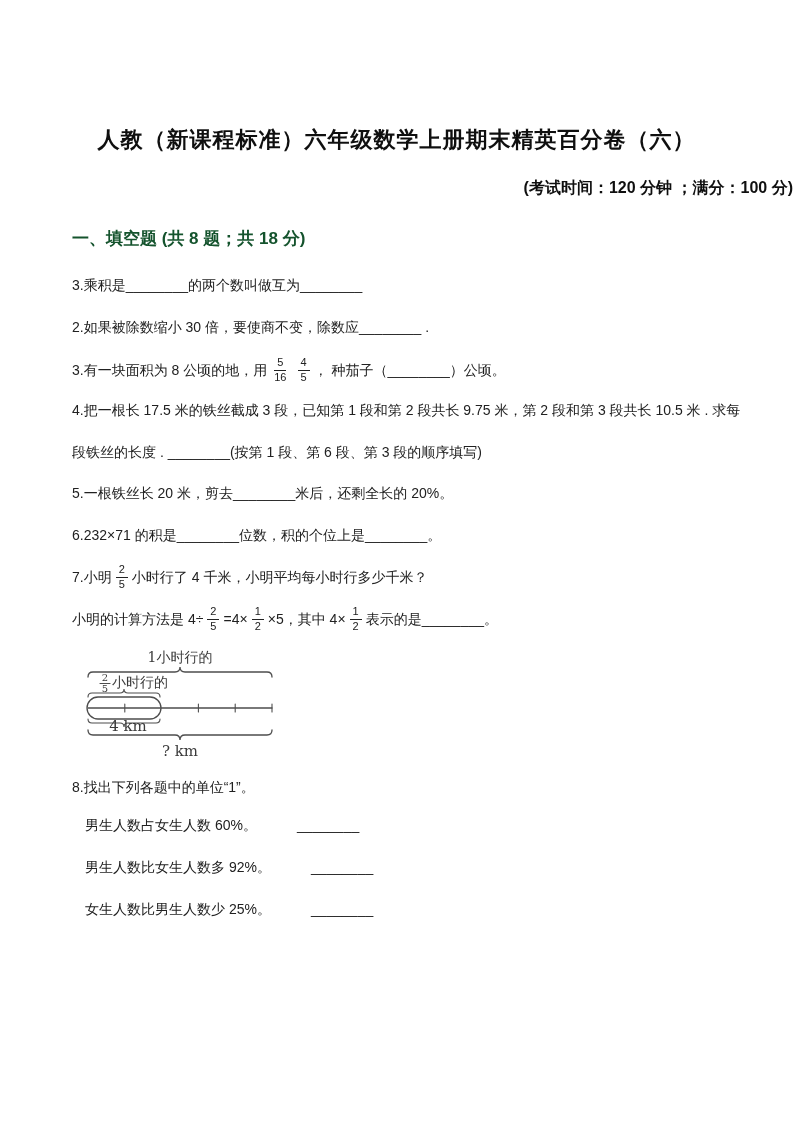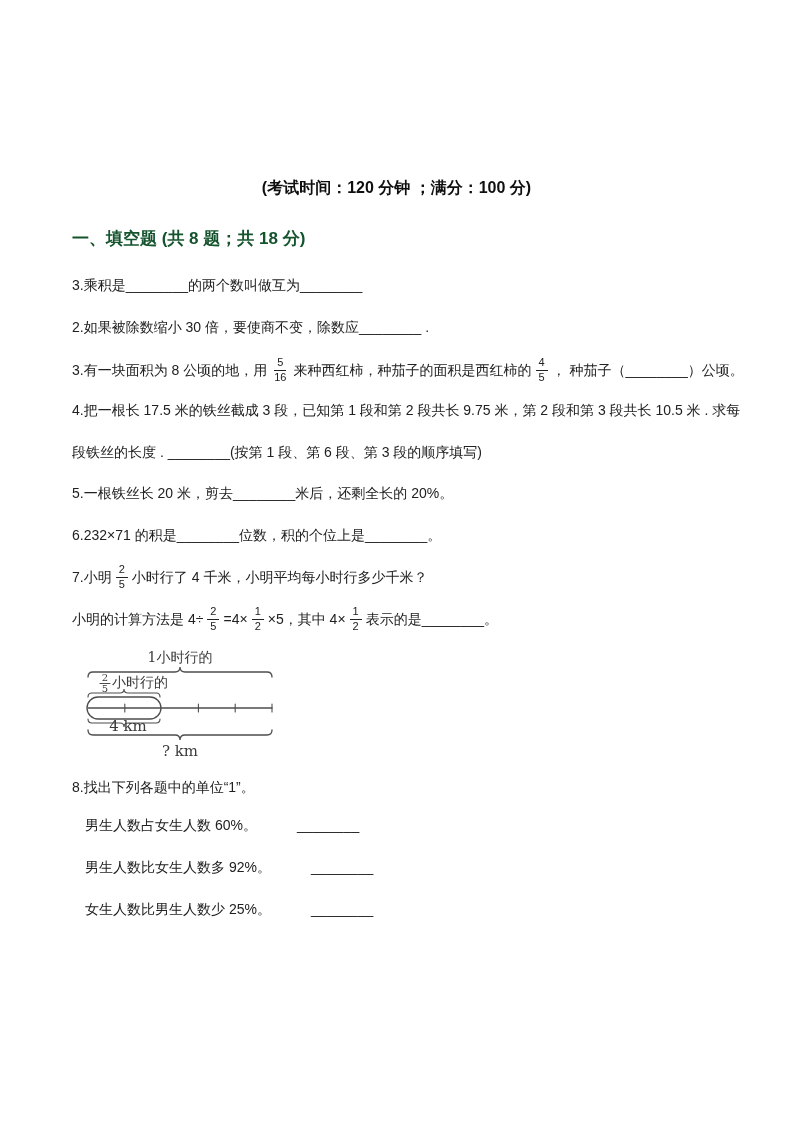--- a/index.html
+++ b/index.html
@@ -19,21 +19,21 @@
     line-height:20px;
     white-space:nowrap;
     color:#212121;
   }
   .title-line {
     left:0; width:793px; text-align:center;
     font-size:22px; line-height:34px; font-weight:bold; color:#0f0f0f;
     letter-spacing:1px;
   }
   .subtitle-line {
-    left:0; width:793px; text-align:center;
+    left:0; width:793px; text-align:right;
     font-size:16px; line-height:22px; font-weight:bold; color:#0f0f0f;
   }
   .section-line { font-size:17px; line-height:24px; font-weight:bold; color:#14532d; }
   .frac {
     display:inline-flex; flex-direction:column; align-items:center;
     vertical-align:middle; line-height:1; font-size:11px; margin:0 4px;
     transform:translateY(-1px);
   }
   .frac .num { padding:0 3px 1.5px; border-bottom:1.2px solid #222; }
   .frac .den { padding:1.5px 3px 0; }
@@ -45,34 +45,35 @@
     fill:#3a3a3a;
   }
   .dg-stroke { stroke:#4d4d4d; stroke-width:1.3; fill:none; stroke-linecap:round; }
   .dg-thin   { stroke:#4d4d4d; stroke-width:1.1; fill:none; stroke-linecap:round; }
 </style>
 </head>
 <body>
 
 <div class="sheet">
 
+  <div class="line title-line" style="top:123px">人教（新课程标准）六年级数学上册期末精英百分卷（六）</div>
 
   <div class="line subtitle-line" style="top:177px">(考试时间：120 分钟 ；满分：100 分)</div>
 
   <div class="line section-line" style="top:227px">一、填空题 (共 8 题；共 18 分)</div>
 
   <div class="line" style="top:275px">3.乘积是________的两个数叫做互为________</div>
 
   <div class="line" style="top:317px">2.如果被除数缩小 30 倍，要使商不变，除数应________ .</div>
 
   <div class="line" style="top:358px">
     <span>3.有一块面积为 8 公顷的地，用</span><span class="frac">
         <span class="num">5</span>
         <span class="den">16</span>
-      </span><span>来种西红柿，种茄子的面积是西红柿的</span><span class="frac">
+      </span><span class="frac">
         <span class="num">4</span>
         <span class="den">5</span>
       </span><span>， 种茄子（________）公顷。</span>
   </div>
 
   <div class="line" style="top:400px">4.把一根长 17.5 米的铁丝截成 3 段，已知第 1 段和第 2 段共长 9.75 米，第 2 段和第 3 段共长 10.5 米 . 求每</div>
   <div class="line" style="top:442px">段铁丝的长度 . ________(按第 1 段、第 6 段、第 3 段的顺序填写)</div>
 
   <div class="line" style="top:483px">5.一根铁丝长 20 米，剪去________米后，还剩全长的 20%。</div>
 

